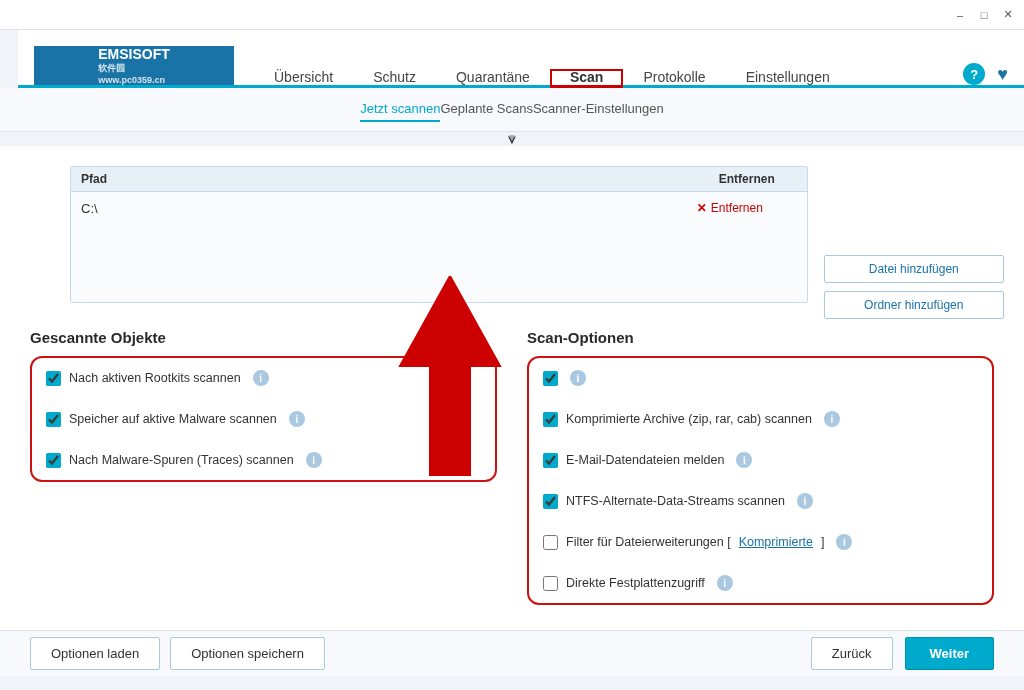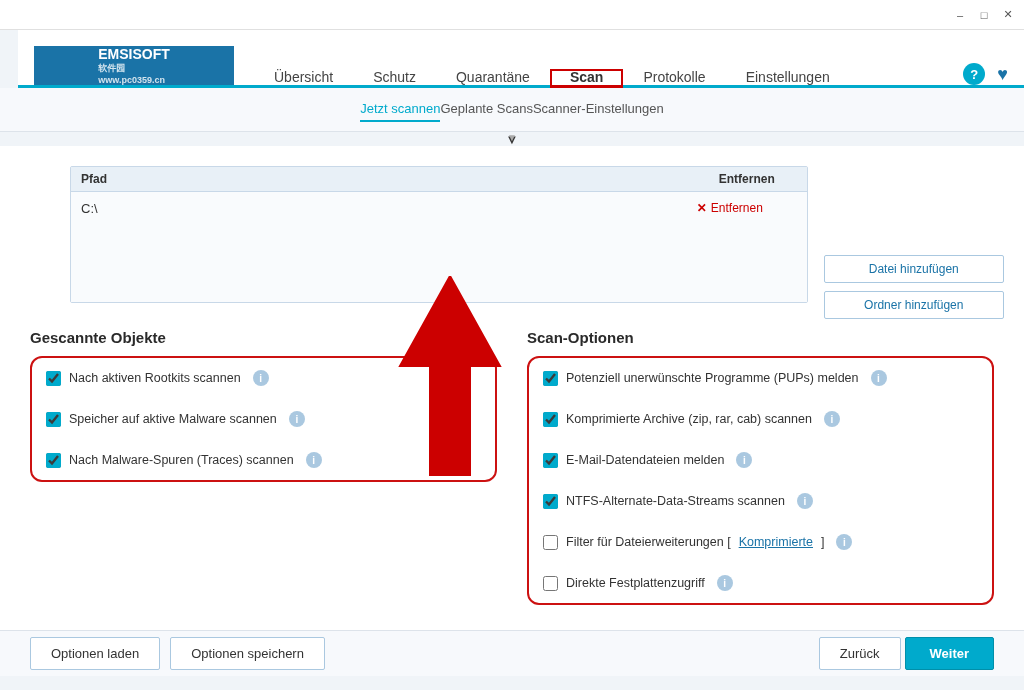--- a/index.html
+++ b/index.html
@@ -283,21 +283,21 @@
       align-items: center;
       justify-content: space-between;
       padding: 0 30px;
     }
     .bottom-left {
       display: flex;
       gap: 10px;
     }
     .bottom-right {
       display: flex;
-      gap: 4px;
+      gap: 12px;
       padding-left: 10px;
     }
     .btn-secondary {
       background: #fff;
       border: 1px solid #aac8e0;
       border-radius: 2px;
       padding: 8px 20px;
       cursor: pointer;
       color: #333;
       font-size: 13px;
@@ -437,21 +437,20 @@
             <div class="info-icon">i</div>
           </div>
         </div>
       </div>
 
       <div class="col-section">
         <div class="col-section-title">Scan-Optionen</div>
         <div class="checkbox-group">
           <div class="checkbox-item">
             <input type="checkbox" checked="" style="">
-            <span>Potenziell unerwünschte Programme (PUPs) melden</span>
             <div class="info-icon">i</div>
           </div>
           <div class="checkbox-item">
             <input type="checkbox" checked="" style="">
             <span>Komprimierte Archive (zip, rar, cab) scannen</span>
             <div class="info-icon">i</div>
           </div>
           <div class="checkbox-item">
             <input type="checkbox" checked="" style="">
             <span>E-Mail-Datendateien melden</span>

